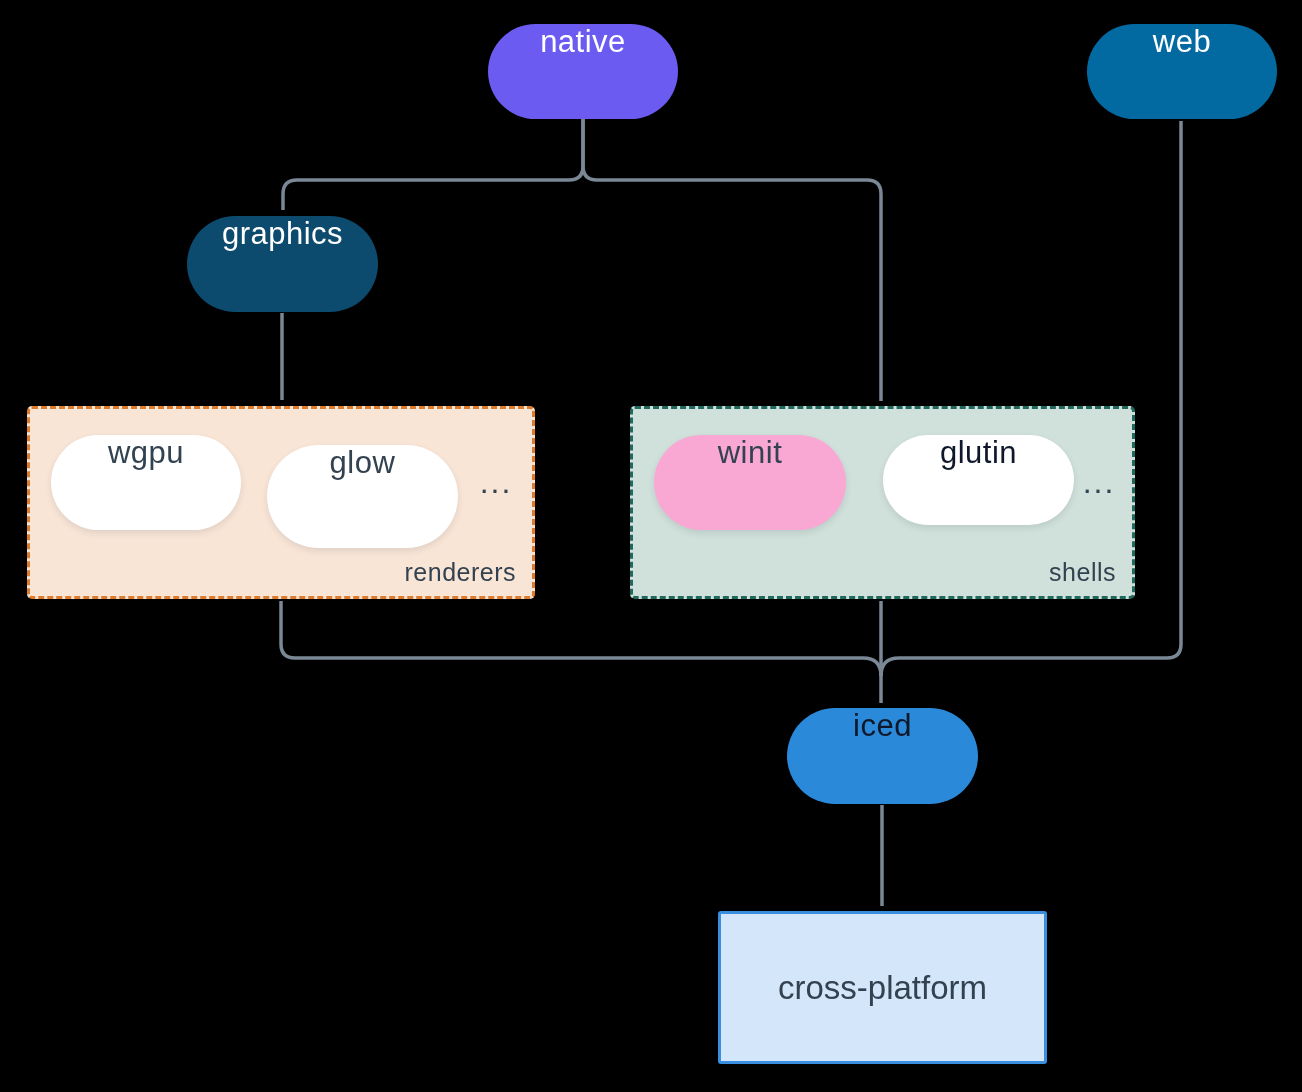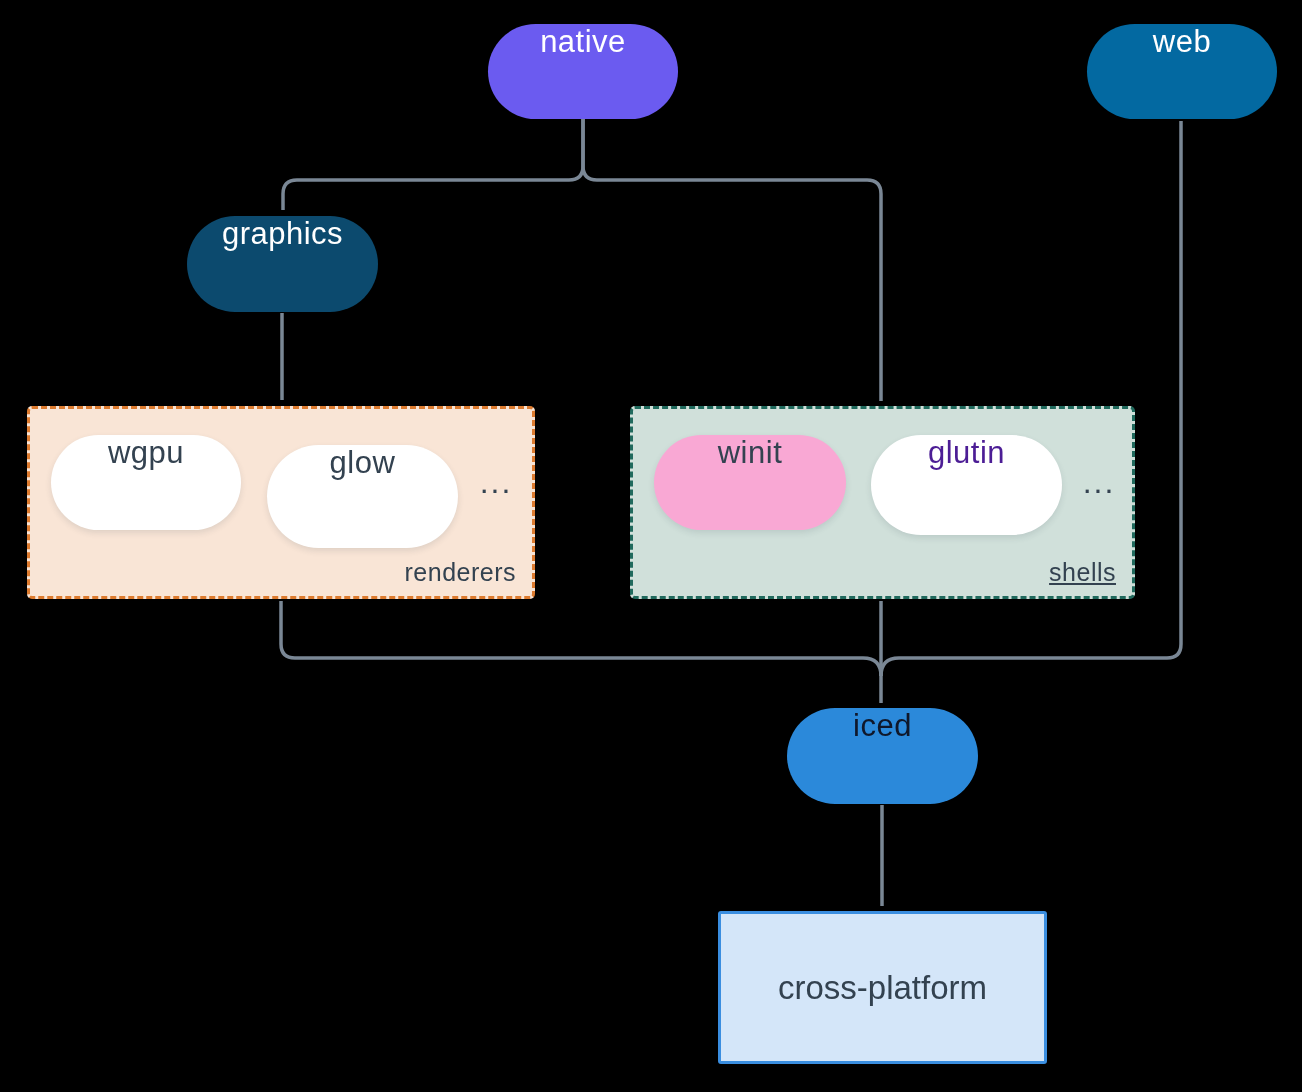--- a/index.html
+++ b/index.html
@@ -123,25 +123,25 @@
     <span>glow</span>
   </div>
   <div class="ellipsis" style="left: 436px; color: rgb(51, 66, 80);">...</div>
   <div class="group-label" style="color: rgb(51, 66, 80);">renderers</div>
 </div>
 
 <div class="group" style="left: 630px; top: 406px; width: 505px; height: 193px; background: rgb(208, 224, 218); border-color: rgb(32, 106, 93); color: rgb(51, 66, 80);">
   <div class="pill" style="left: 21px; top: 26px; width: 192px; height: 95px; background: #f9a8d4; color: rgb(51, 66, 80);">
     <span>winit</span>
   </div>
-  <div class="pill" style="left: 238px; top: 26px; width: 191px; height: 100px; background: rgb(255, 255, 255); color: #4c1d95;">
+  <div class="pill" style="left: 250px; top: 26px; width: 191px; height: 90px; background: rgb(255, 255, 255); color: #0f172a;">
     <span>glutin</span>
   </div>
   <div class="ellipsis" style="left: 436px; color: rgb(51, 66, 80);">...</div>
-  <div class="group-label" style="color: rgb(51, 66, 80); text-decoration: underline;">shells</div>
+  <div class="group-label" style="color: rgb(51, 66, 80);">shells</div>
 </div>
 
 <div class="pill node-pill" style="left: 787px; top: 708px; width: 191px; height: 96px; background: rgb(43, 137, 218); color: #0f172a;">
   <span>iced</span>
 </div>
 
 <div class="app-box" style="background: rgb(212, 230, 249); border-color: rgb(58, 142, 224); color: rgb(51, 66, 80); gap: 21px;">
   <span>cross-platform</span>
 </div>
 

